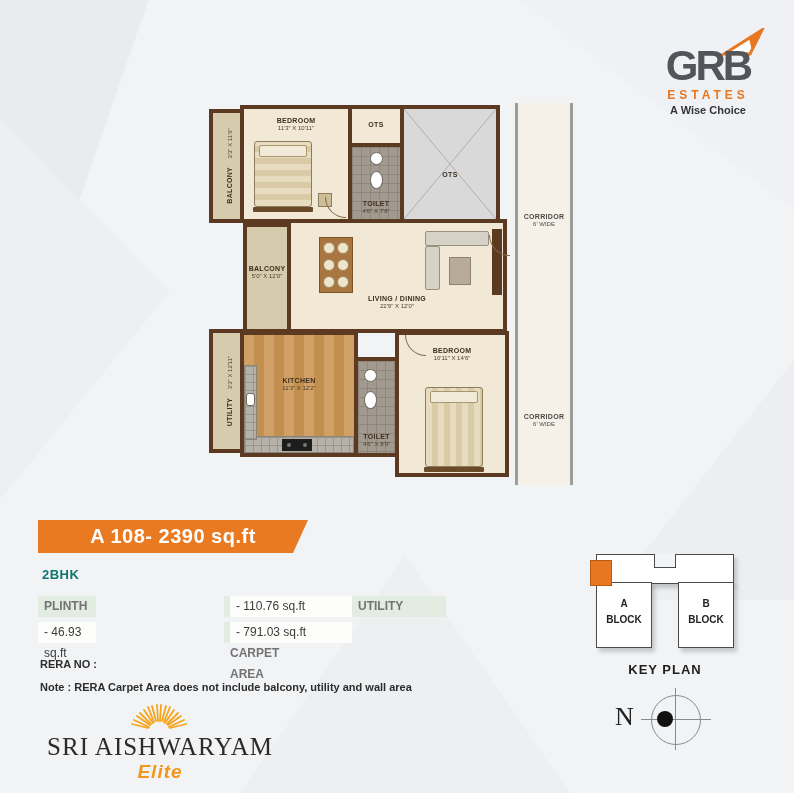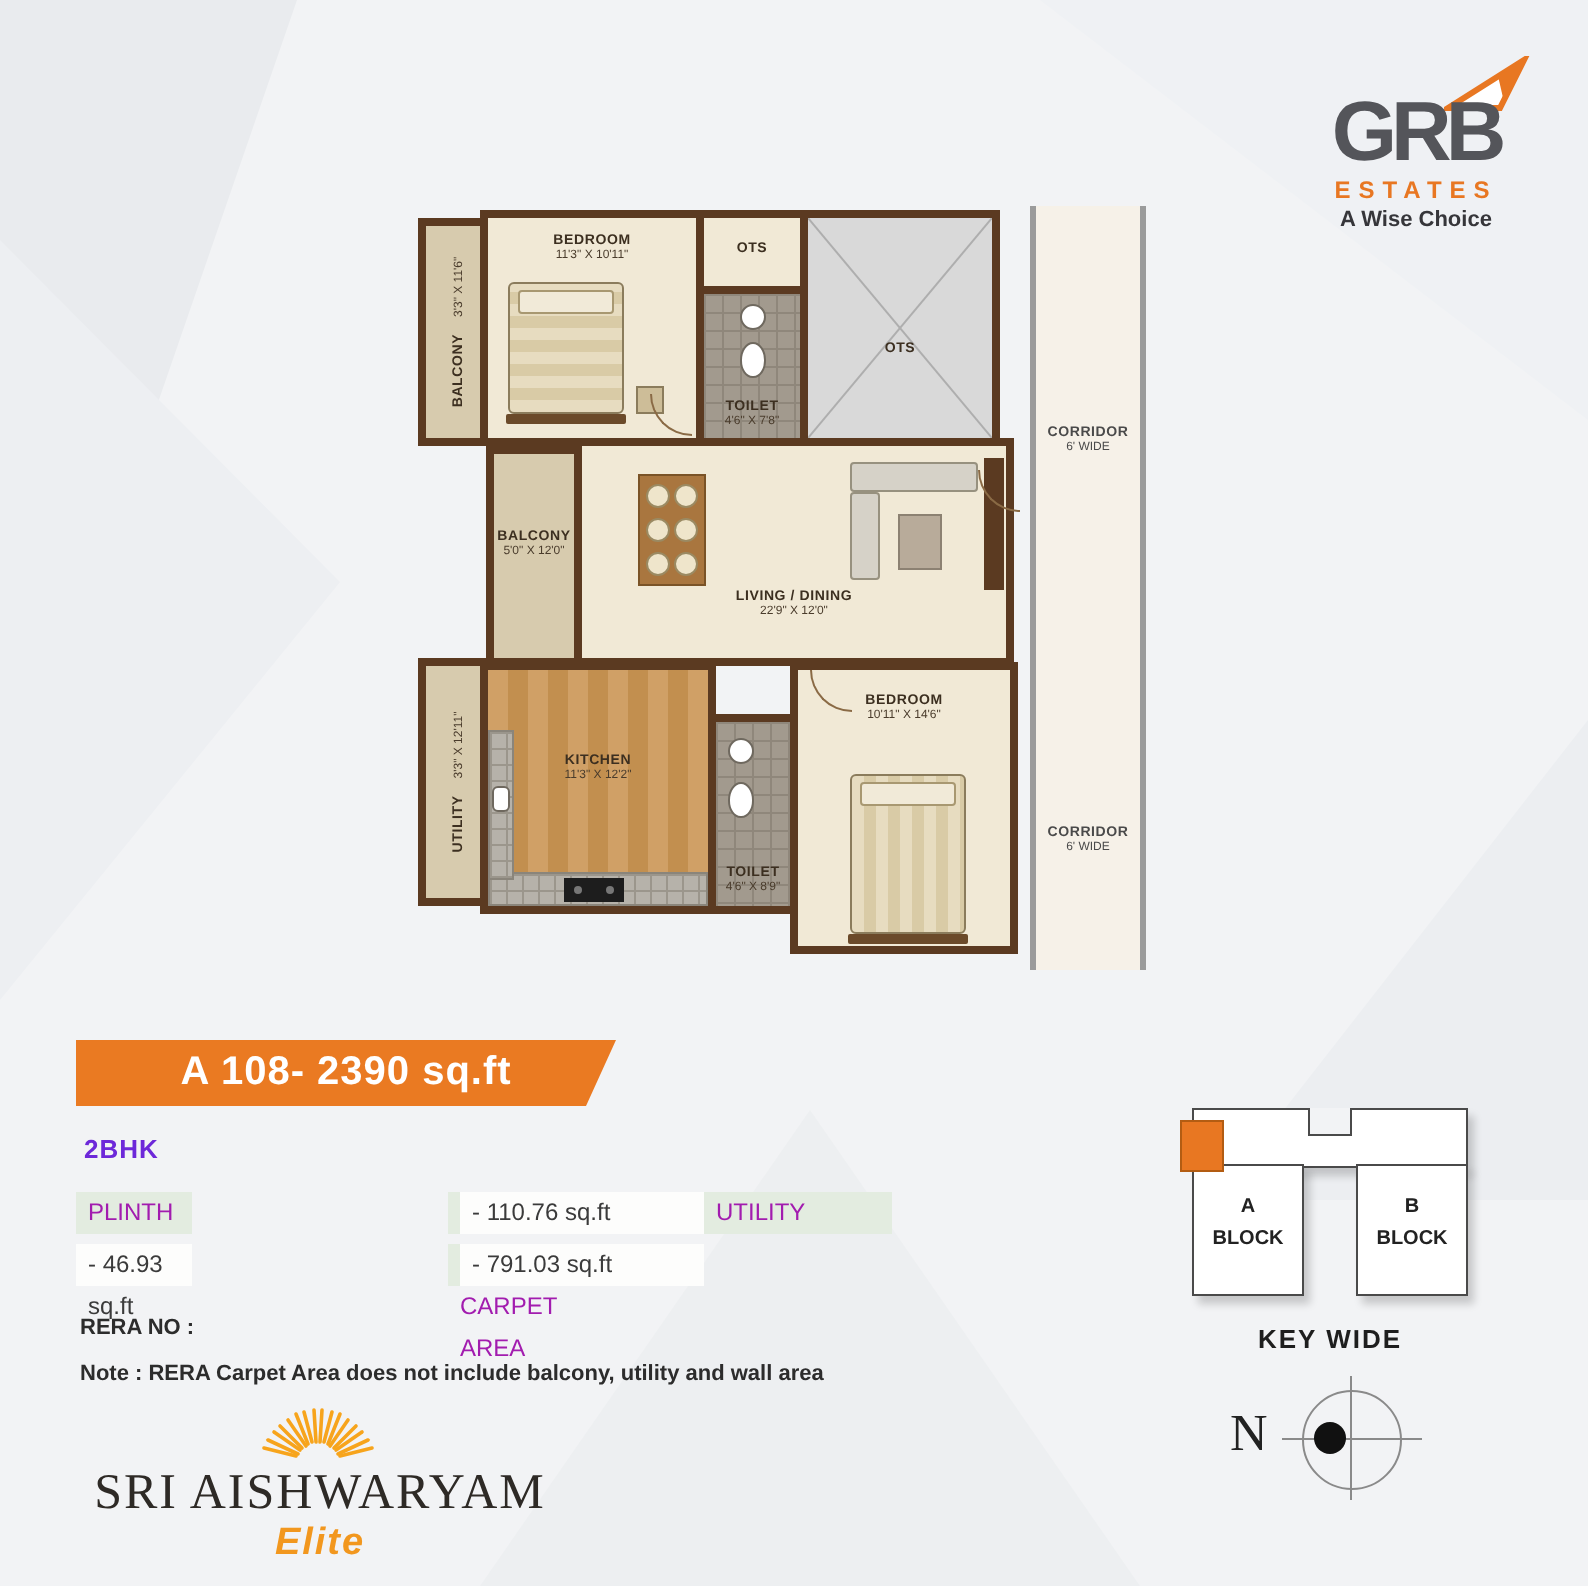--- a/index.html
+++ b/index.html
@@ -27,23 +27,23 @@
   .footbar{position:absolute;left:-2px;bottom:-6px;right:-2px;height:5px;background:#6b4a2a;border-radius:1px;}
   .wc{background:#fff;border:1px solid #6f695f;border-radius:50% 50% 48% 48%;}
   .sink{background:#fff;border:1px solid #6f695f;border-radius:50%;}
   .counter{background:#b6b2aa;background-image:linear-gradient(#9b968c 1px,transparent 1px),linear-gradient(90deg,#9b968c 1px,transparent 1px);background-size:8px 8px;border:1px solid #8a857b;}
   .sofa{background:#d6d2c8;border:1px solid #97917f;border-radius:2px;}
   .arc{position:absolute;border:1.5px solid #8a6a45;border-right:none;border-top:none;border-radius:0 0 0 100%;z-index:2;}
 
   
   #banner{position:absolute;left:38px;top:520px;width:270px;height:33px;background:#ea7a22;clip-path:polygon(0 0,100% 0,calc(100% - 15px) 100%,0 100%);}
   #banner span{display:block;text-align:center;line-height:33px;color:#fff;font-weight:bold;font-size:20px;letter-spacing:.5px;}
-  #unit-type{position:absolute;left:42px;top:567px;color:#6d28d9;font-weight:bold;font-size:13px;letter-spacing:.5px;}
+  #unit-type{position:absolute;left:42px;top:567px;color:#0f766e;font-weight:bold;font-size:13px;letter-spacing:.5px;}
   #area-table{position:absolute;left:38px;top:596px;display:grid;grid-template-columns:58px 128px 6px 122px 94px;grid-auto-rows:21px;row-gap:5px;}
-  .cell-l{background:#e3ece0;font-weight:normal;font-size:12px;color:#a21caf;line-height:21px;padding-left:6px;}
+  .cell-l{background:#e3ece0;font-weight:bold;font-size:12px;color:#737373;line-height:21px;padding-left:6px;}
   .cell-v{background:#fdfdfc;font-size:12px;color:#3b3b3b;line-height:21px;padding-left:6px;}
   .cell-gap{background:transparent;}
   #rera-no{position:absolute;left:40px;top:658px;font-size:11px;font-weight:bold;color:#2c2c2c;}
   #note{position:absolute;left:40px;top:681px;font-size:11px;font-weight:600;color:#2c2c2c;}
 
   
   #keyplan{position:absolute;left:588px;top:548px;width:154px;height:140px;}
   .kp-part{position:absolute;background:#fff;border:1.5px solid #4a4a4a;box-sizing:border-box;box-shadow:3px 4px 4px rgba(0,0,0,.18);}
   .kp-notch{position:absolute;background:#f2f3f5;border:1.5px solid #4a4a4a;border-top:none;box-sizing:border-box;}
   .kp-unit{position:absolute;background:#e87722;border:1px solid #b35c12;box-sizing:border-box;}
@@ -242,21 +242,21 @@
     <div class="kp-part" style="left:90px;top:34px;width:56px;height:66px;"></div>
     <div class="kp-unit" style="left:2px;top:12px;width:22px;height:26px;"></div>
     <div class="kp-block" style="left:8px;top:48px;width:56px;">
       <div>A</div>
       <div>BLOCK</div>
     </div>
     <div class="kp-block" style="left:90px;top:48px;width:56px;">
       <div>B</div>
       <div>BLOCK</div>
     </div>
-    <div id="kp-label">KEY WIDE</div>
+    <div id="kp-label">KEY PLAN</div>
   </div>
 
   <div id="compass">
     <span class="n">N</span>
     <div class="hline"></div>
     <div class="vline"></div>
     <div class="circle"></div>
     <div class="dot"></div>
   </div>
 

